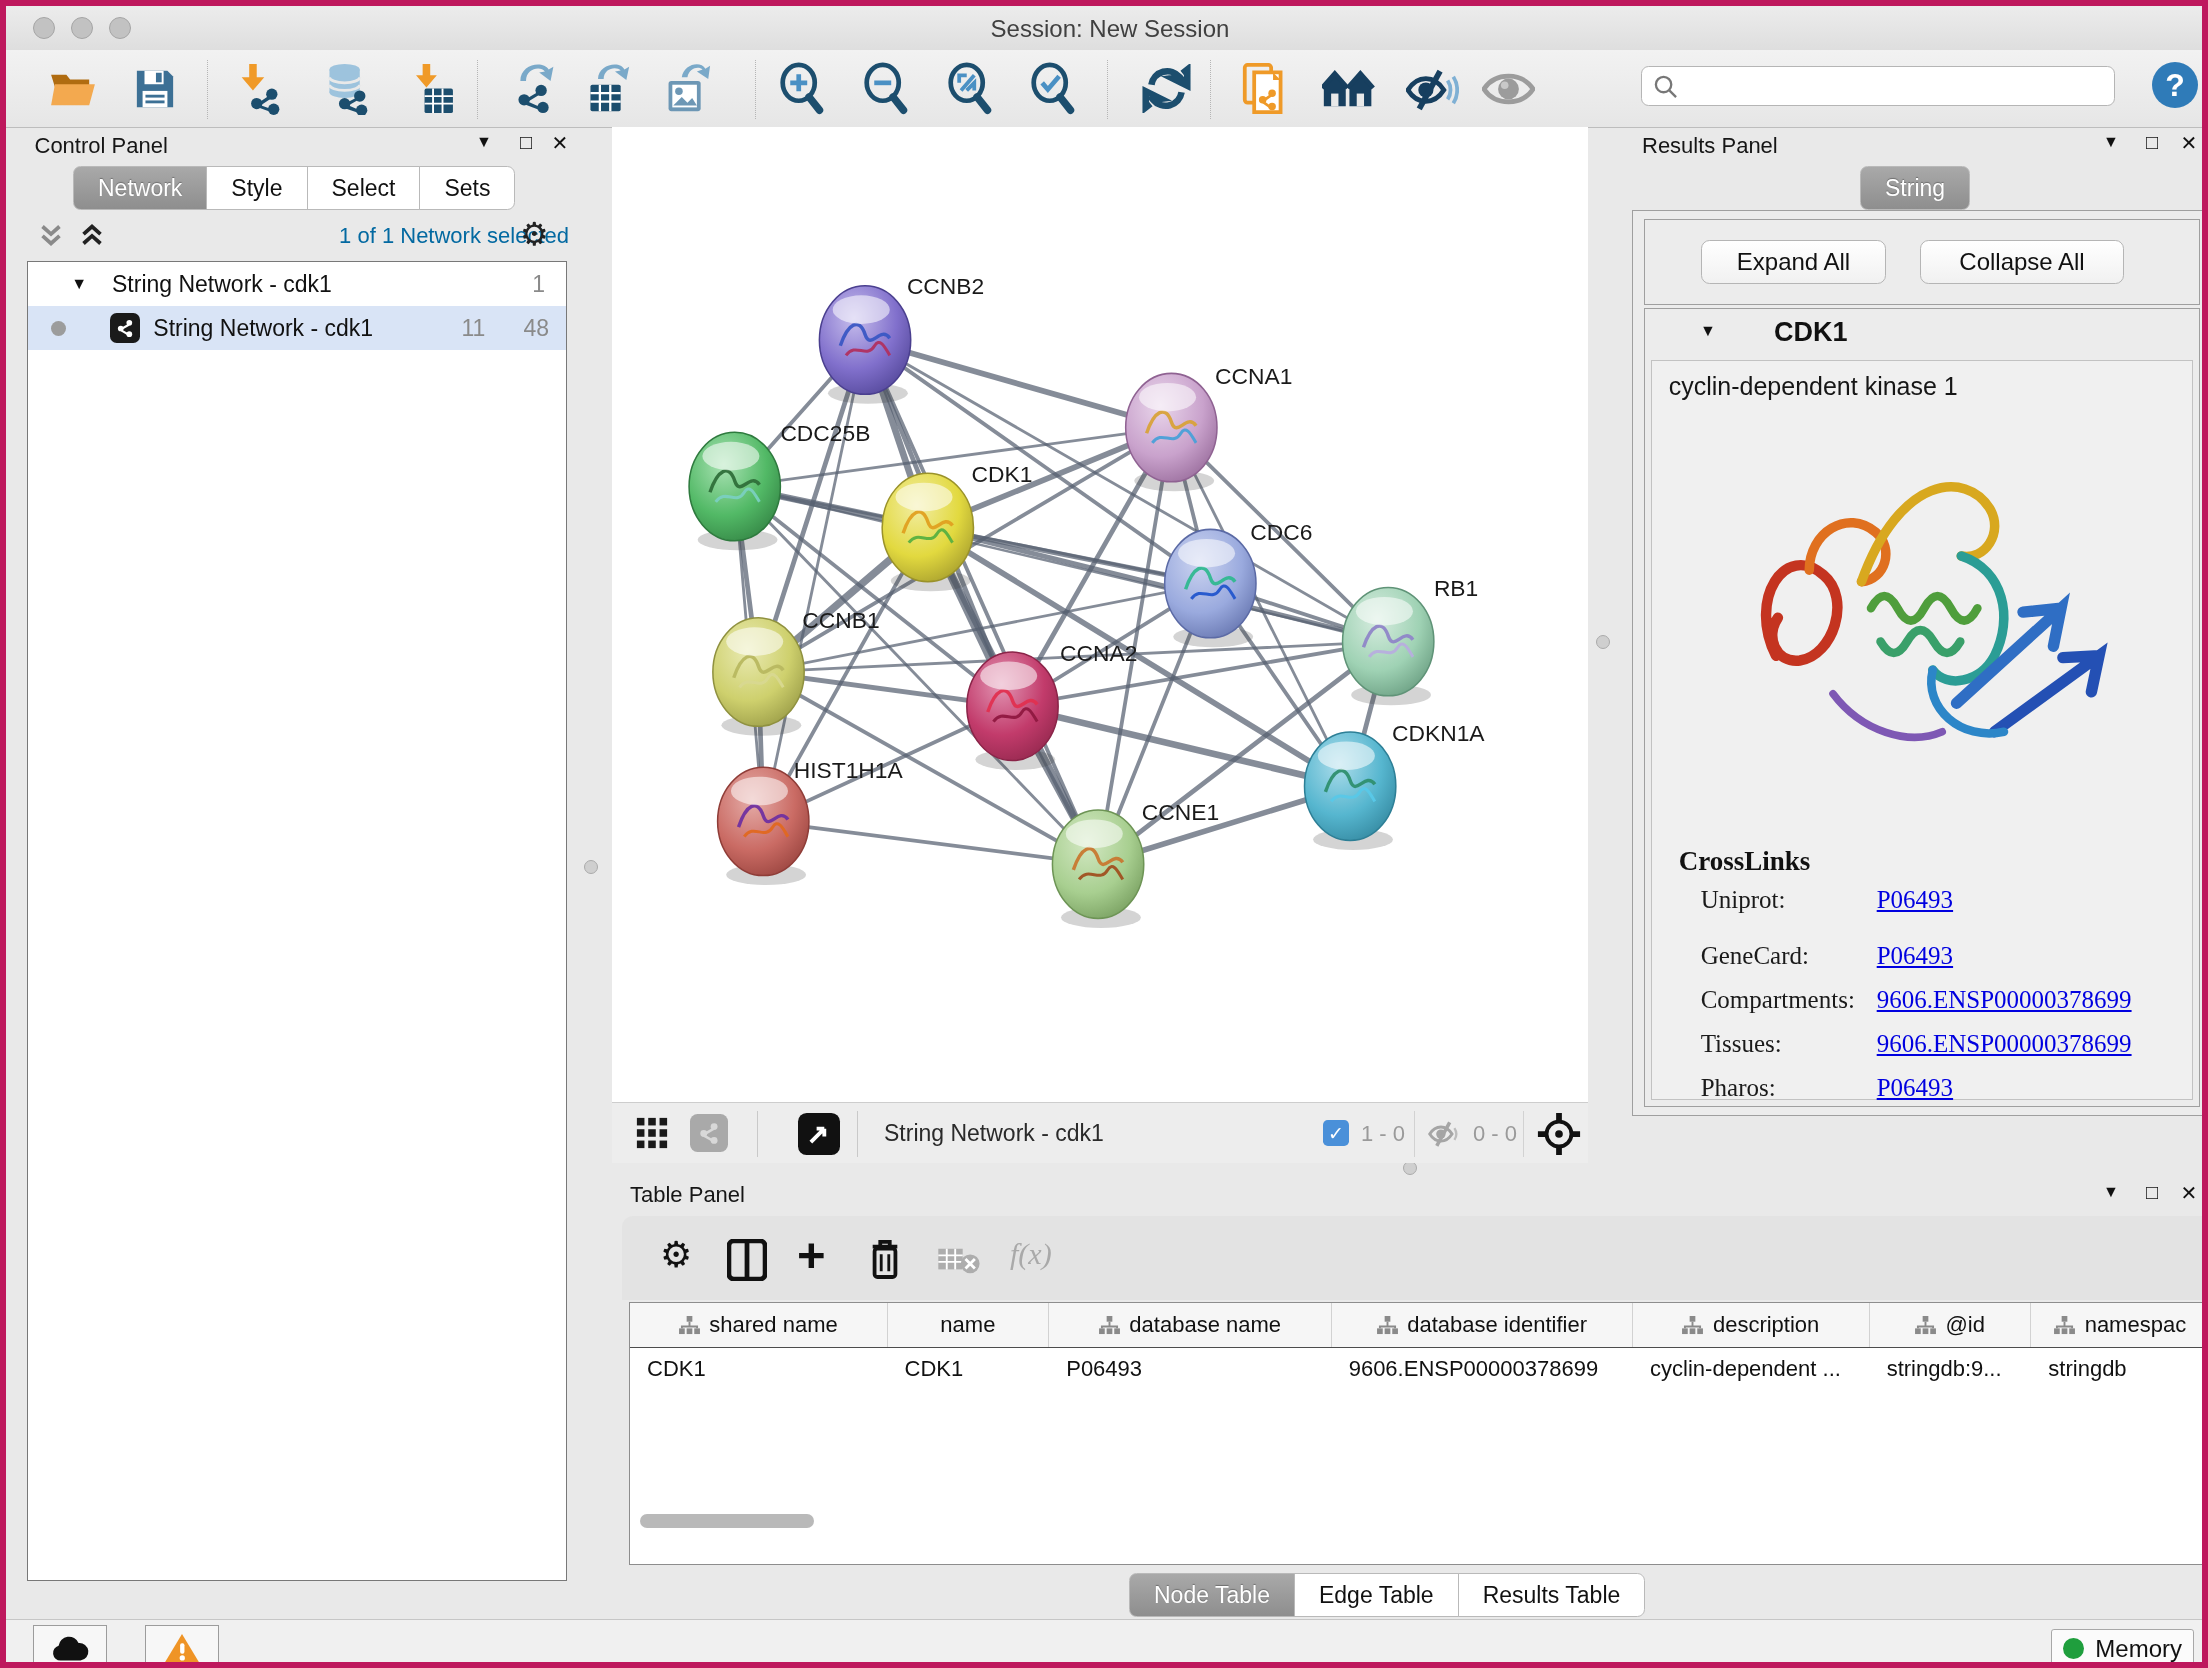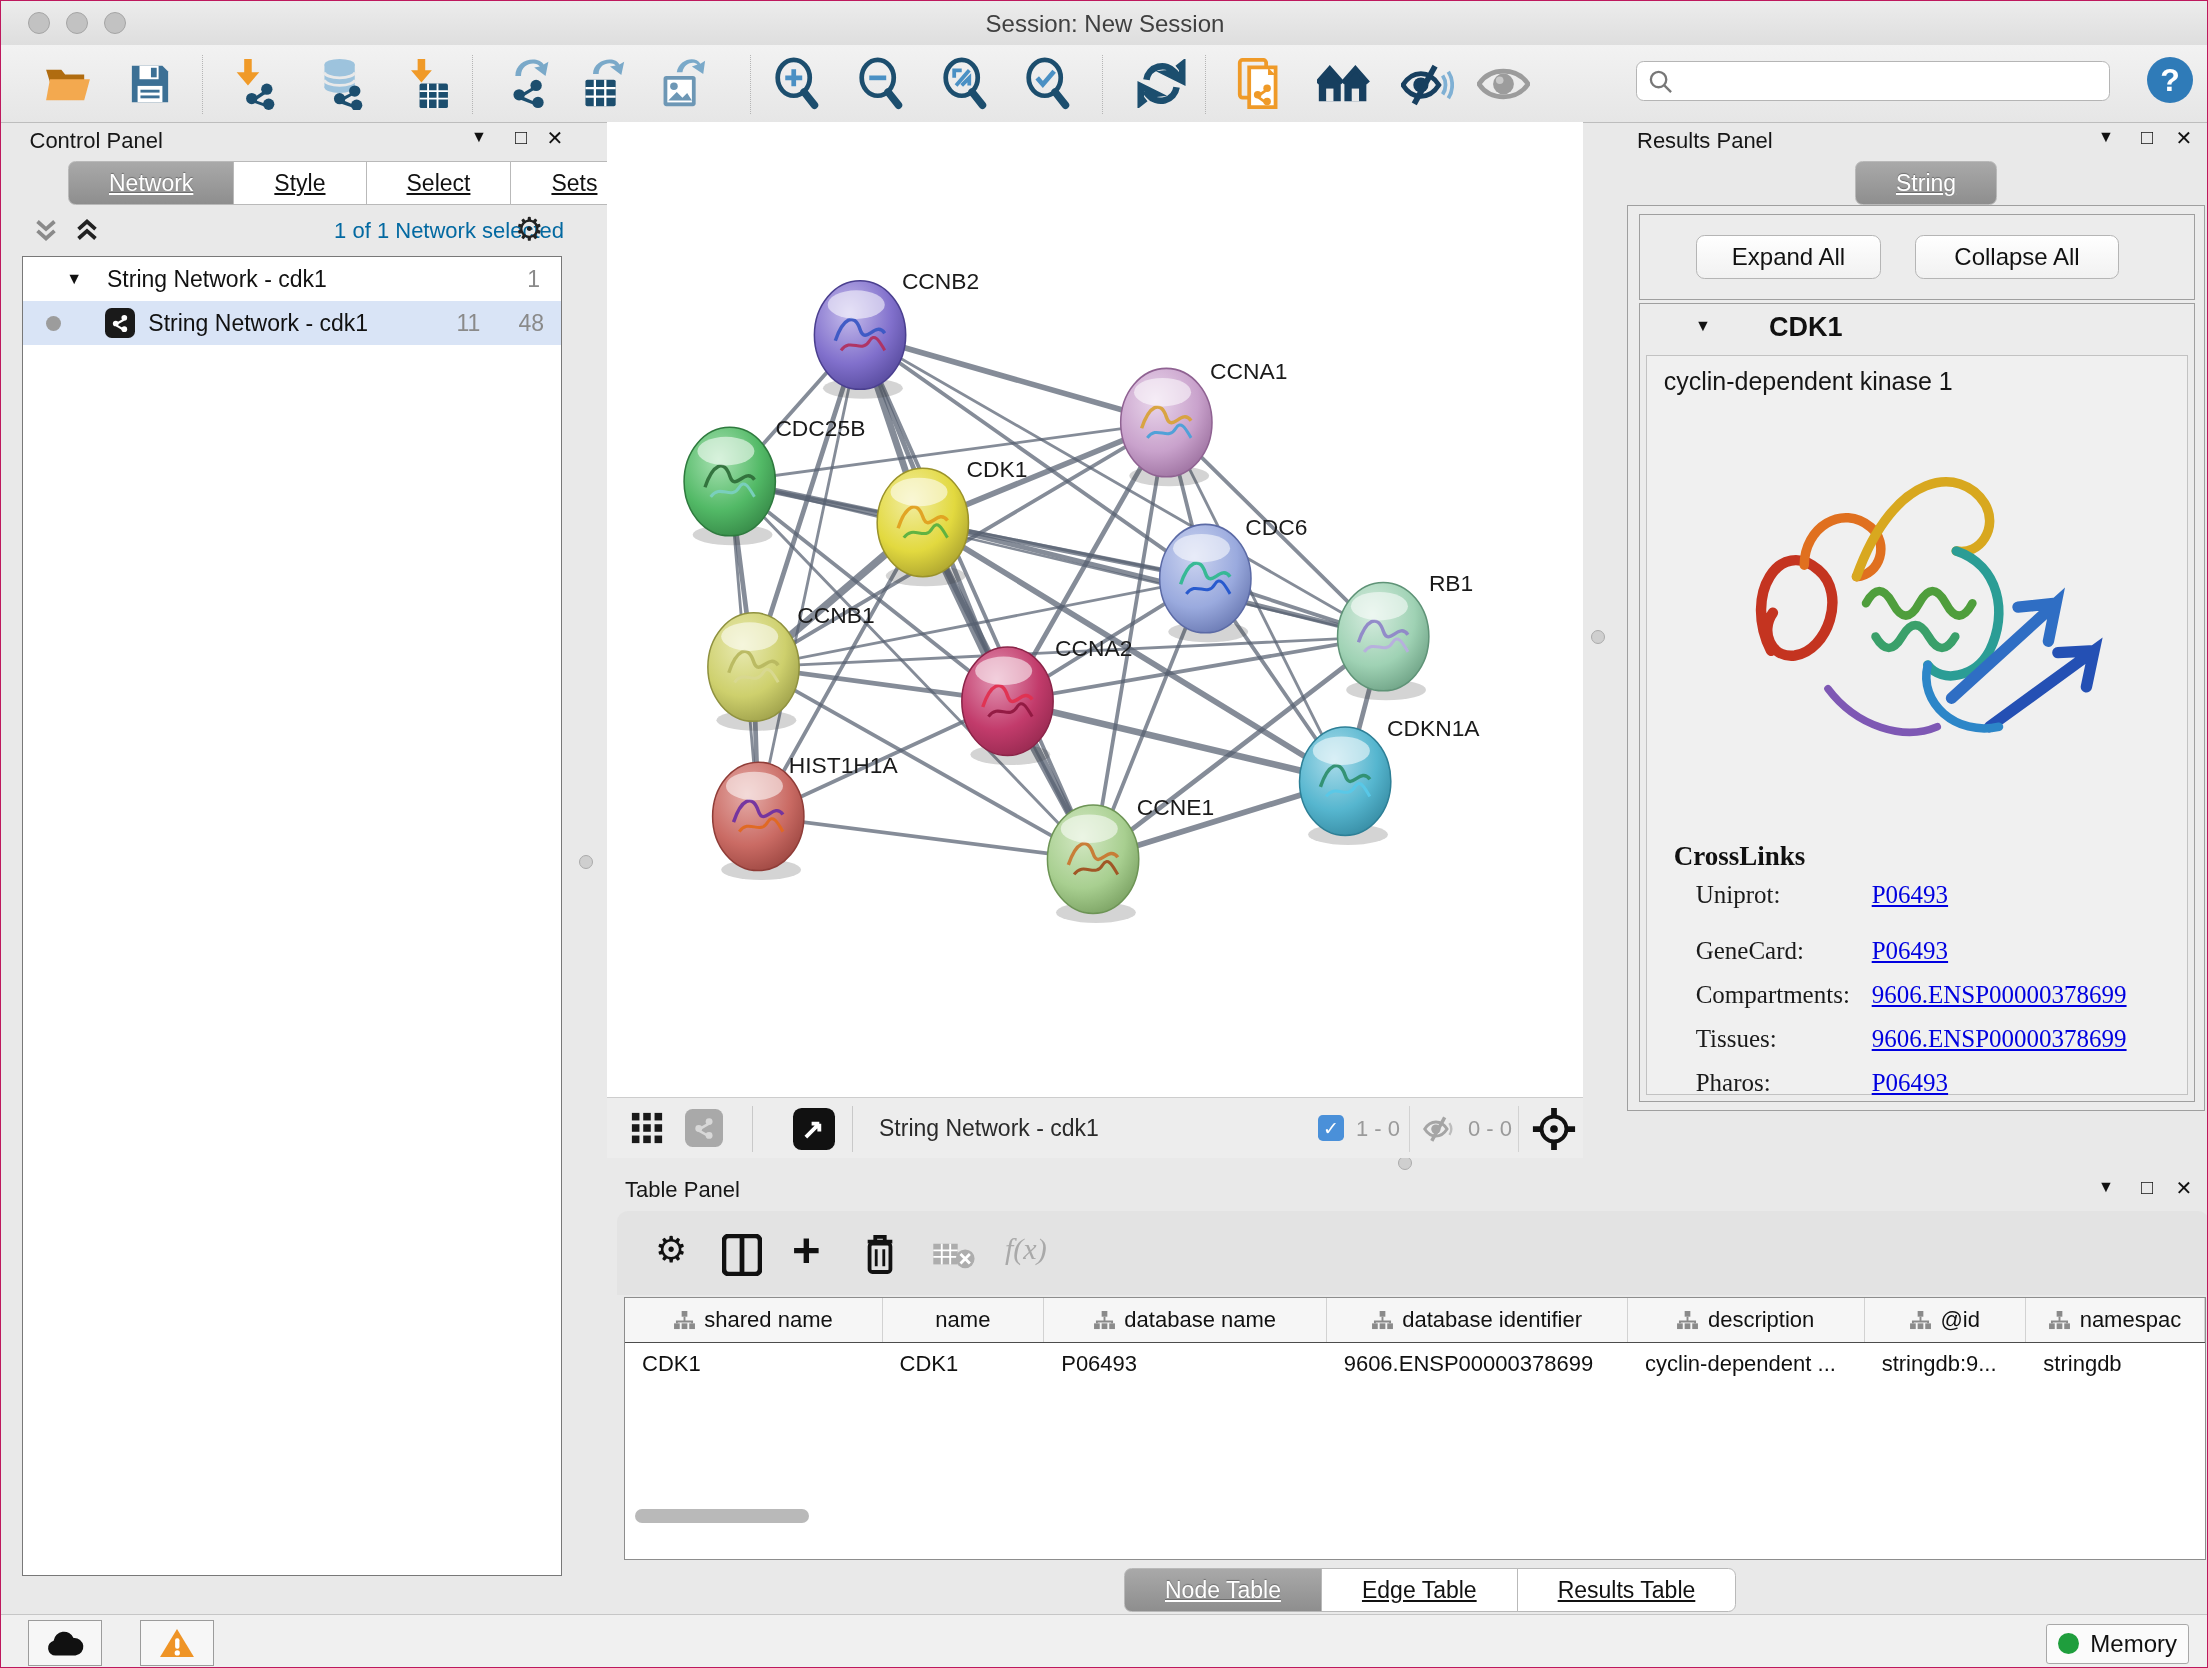--- a/index.html
+++ b/index.html
@@ -1,38 +1,38 @@
 <!DOCTYPE html>
 <html style="font-size:15px"><head>
 <meta charset="utf-8">
 <style>
   html,body{margin:0;padding:0;background:#d8d8d8;}
   .app{position:relative;width:2208px;height:1668px;background:#e9e9e9;
        font-family:"Liberation Sans","DejaVu Sans",sans-serif;overflow:hidden;
-       border:1px solid #be185d;box-sizing:border-box;}
+       border:6px solid #be185d;box-sizing:border-box;}
   .abs{position:absolute;}
   
   .titlebar{left:0;top:0;width:2208px;height:44px;background:linear-gradient(#ececec,#dedede);}
   .tl{width:20px;height:20px;border-radius:50%;background:#c2c2c2;border:1px solid #a5a5a5;top:10.5px;}
   .wtitle{width:100%;text-align:center;top:8.6px;font-size:24px;color:#404040;}
   .toolbar{left:0;top:44px;width:2208px;height:77px;background:linear-gradient(#f2f2f2,#e6e6e6);
            border-bottom:1px solid #bdbdbd;}
   .tsep{top:9.5px;height:59px;border-left:1.9px dotted #b5b5b5;width:0;}
   .tbtn{top:11.4px;width:53px;height:55px;display:flex;align-items:center;justify-content:center;}
   .search{left:1635px;top:16px;width:474px;height:40px;background:#fff;border:1px solid #b5b5b5;
           border-radius:7.6px;display:flex;align-items:center;padding-left:11.4px;box-sizing:border-box;}
   .search input{border:none;outline:none;font-size:23px;width:418px;background:transparent;
                 font-family:"Liberation Sans",sans-serif;}
   .helpbtn{left:2146px;top:12.4px;width:46px;height:46px;border-radius:50%;background:#2f7bb8;color:#fff;
            font-size:32px;font-weight:bold;display:flex;align-items:center;justify-content:center;}
   
   .phead{font-size:22px;color:#161616;}
   .pctl{font-size:20px;color:#111;width:32px;text-align:center;}
   .tab{height:42px;border:1px solid #b9b9b9;background:#fff;color:#111;font-size:23px;
-       display:flex;align-items:center;justify-content:center;padding:0 40px;margin-left:-1px;text-decoration:underline;}
+       display:flex;align-items:center;justify-content:center;padding:0 24px;margin-left:-1px;}
   .tab.first{border-radius:7.6px 0 0 7.6px;}
   .tab.last{border-radius:0 7.6px 7.6px 0;}
   .tab.sel{background:linear-gradient(#a9a9a9,#8e8e8e);color:#fff;text-shadow:0 -1px 1px #6e6e6e;}
   .tab.single{border-radius:7.6px;}
   
   .treebox{left:21px;top:255px;width:538px;height:1318px;background:#fff;border:1.9px solid #787878;}
   .trow{height:44px;display:flex;align-items:center;font-size:23px;color:#111;}
   .trow .cnt{color:#8a8a8a;}
   .selrow{background:#d9e4f6;}
   .sharechip{width:30px;height:30px;border-radius:6.7px;background:#1a1a1a;display:flex;

